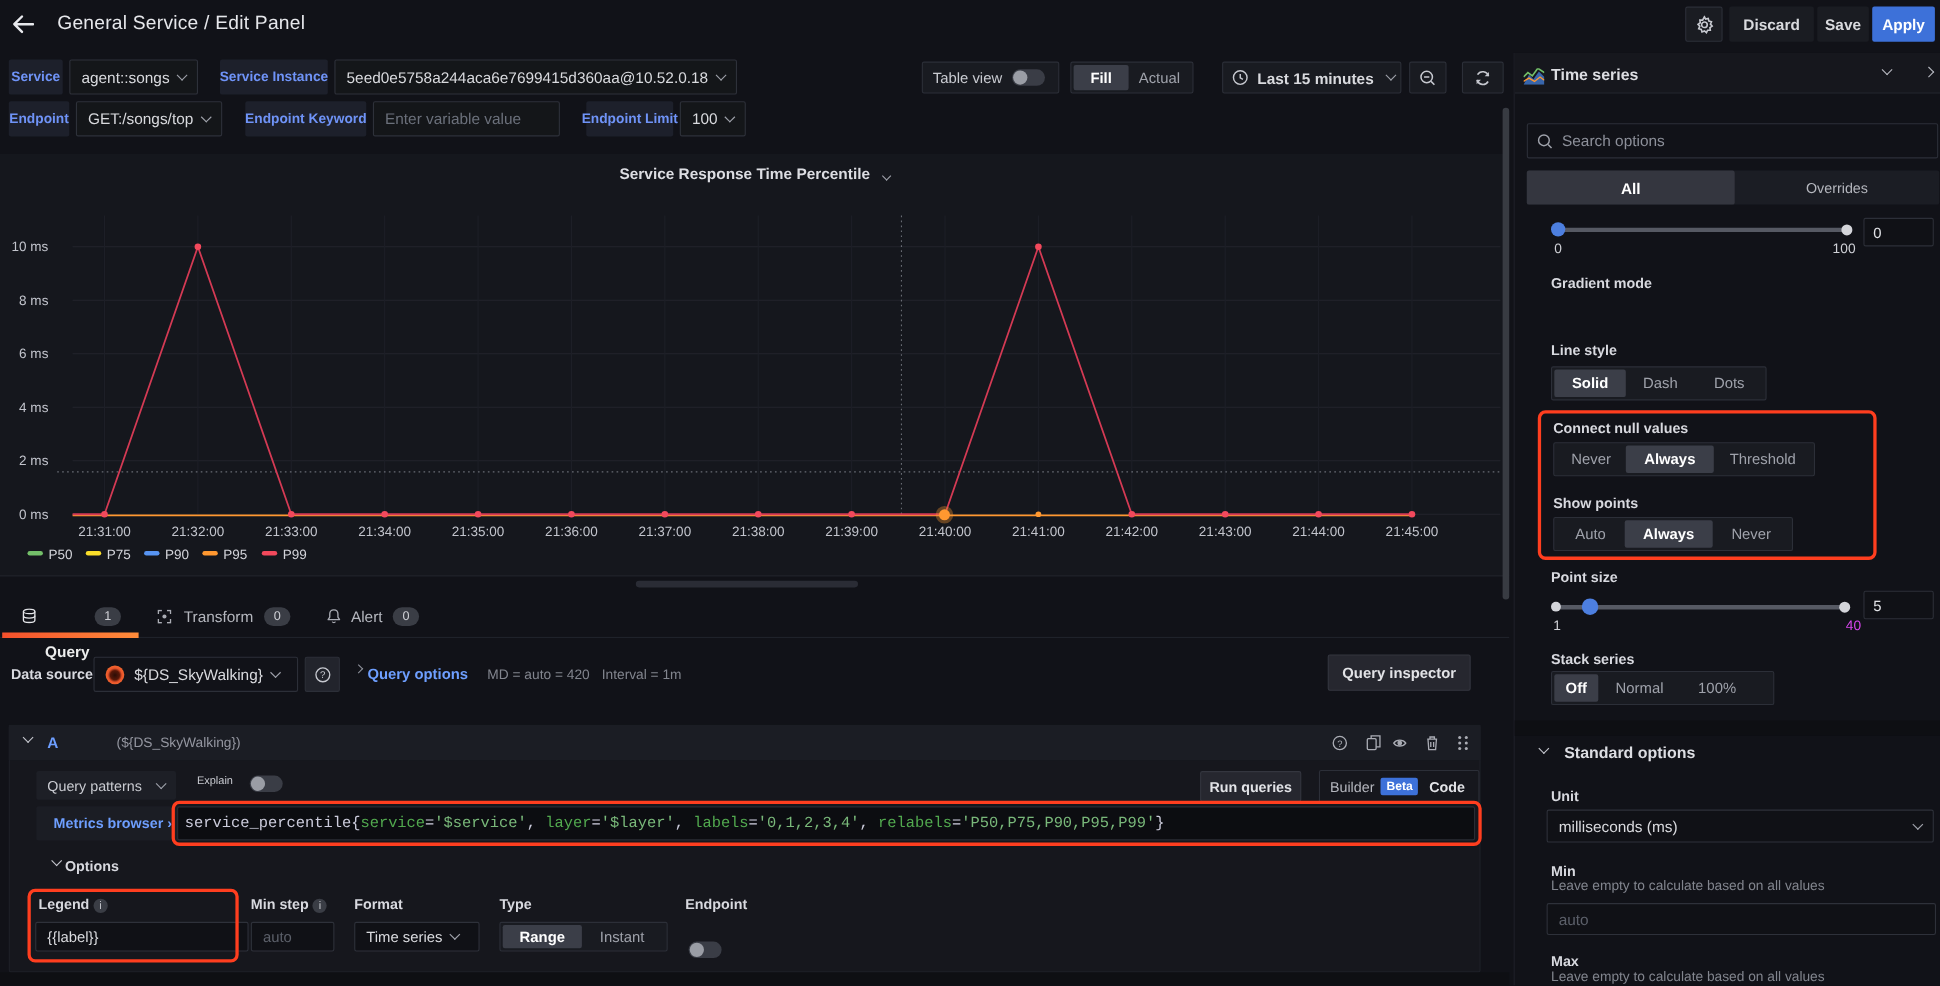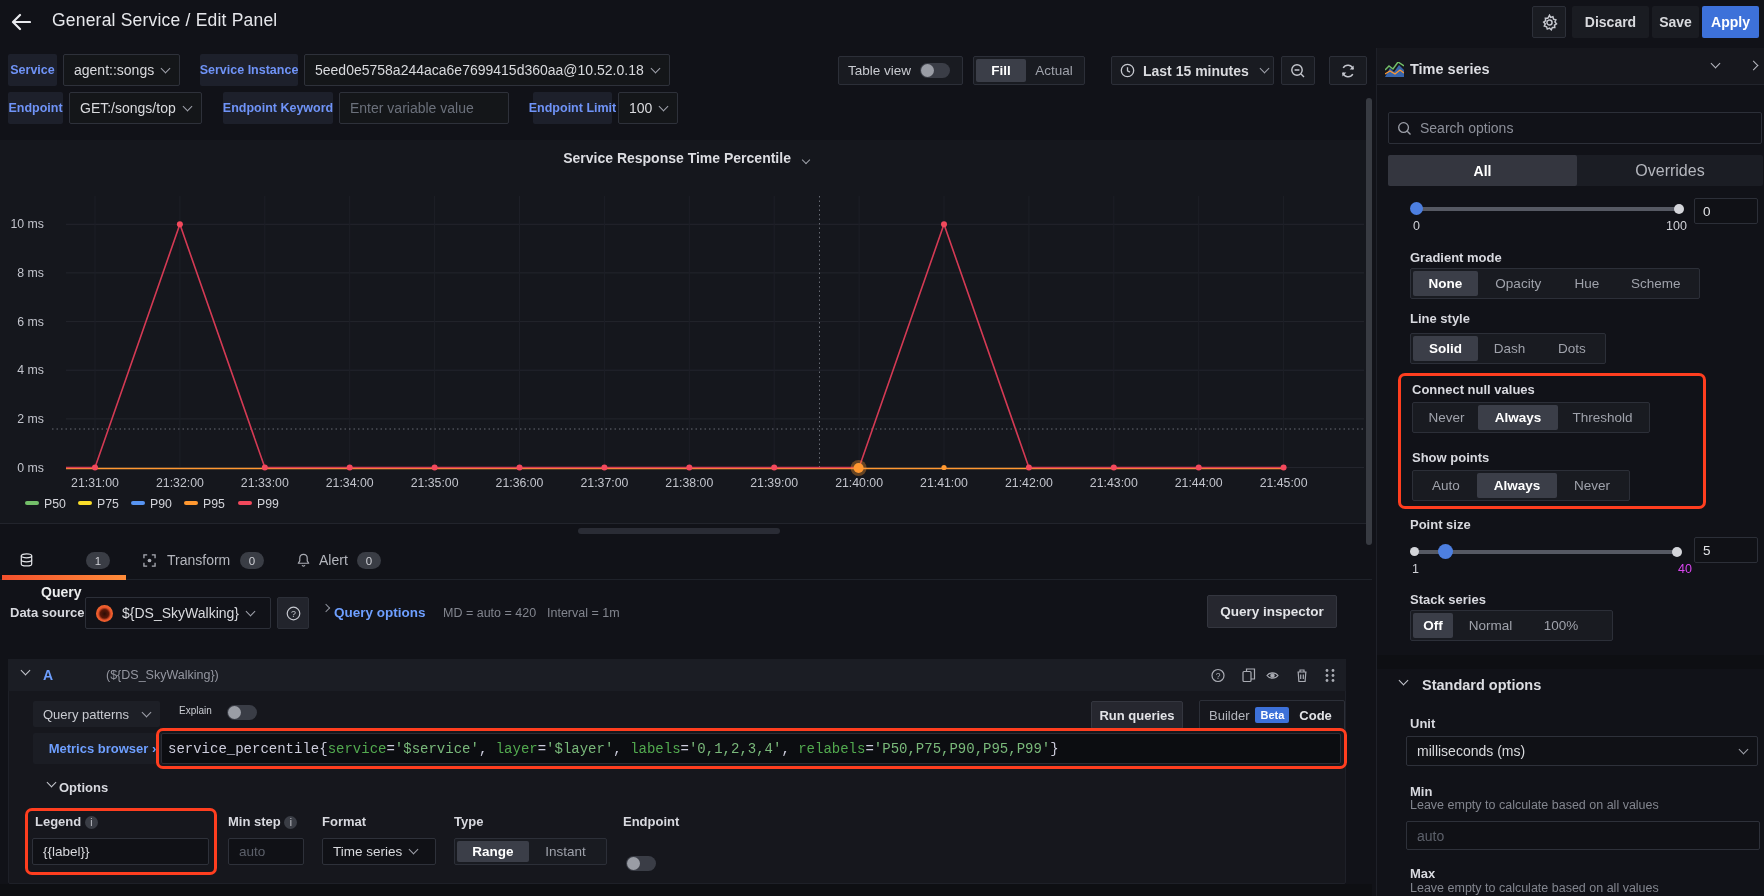--- a/index.html
+++ b/index.html
@@ -260,21 +260,21 @@
     <span style="margin-left:10px;font-size:13px;font-weight:bold;color:#e2e3e7">Code</span>
   </div>
 
   <div class="abs" style="left:33px;top:733px;width:139px;height:31px;background:#1b1d24;border-radius:2px;display:flex;align-items:center;justify-content:center;font-size:13px;font-weight:bold;color:#6e9fff">Metrics browser&nbsp;<span style="color:#6e9fff">›</span></div>
   <div class="abs" style="left:161px;top:733px;width:1180px;height:31px;background:#0c0d11;border:1px solid #2a2c34;border-radius:2px;display:flex;align-items:center;padding-left:6px;font-family:'Liberation Mono',monospace;font-size:14px;color:#ccccdc;white-space:pre">service_percentile{<span style="color:#52a94f">service</span>=<span style="color:#79b87a">'$service'</span>, <span style="color:#52a94f">layer</span>=<span style="color:#79b87a">'$layer'</span>, <span style="color:#52a94f">labels</span>=<span style="color:#79b87a">'0,1,2,3,4'</span>, <span style="color:#52a94f">relabels</span>=<span style="color:#79b87a">'P50,P75,P90,P95,P99'</span>}</div>
   <div class="annot" style="left:156px;top:728px;width:1191px;height:41px"></div>
 
   <span class="abs caret" style="left:40px;top:783px;border-color:#c6c8cf"></span>
   <div class="abs" style="left:59px;top:780px;font-size:13px;font-weight:bold;color:#d8d9df">Options</div>
   <div class="abs lbl" style="left:35px;top:814px">Legend <span style="display:inline-block;width:13px;height:13px;border-radius:50%;background:#3a3d45;color:#c3c5cb;font-size:10px;text-align:center;line-height:13px;font-weight:normal">i</span></div>
-  <div class="abs vbox" style="left:32px;top:838px;width:177px;height:27px;background:#101116;font-size:13.5px">{{label}}</div>
+  <div class="abs vbox" style="left:32px;top:838px;width:194px;height:27px;background:#101116;font-size:13.5px">{{label}}</div>
   <div class="annot" style="left:25px;top:808px;width:192px;height:67px"></div>
   <div class="abs lbl" style="left:228px;top:814px">Min step <span style="display:inline-block;width:13px;height:13px;border-radius:50%;background:#3a3d45;color:#c3c5cb;font-size:10px;text-align:center;line-height:13px;font-weight:normal">i</span></div>
   <div class="abs vbox" style="left:228px;top:838px;width:76px;height:27px;background:#101116;color:#5c606a;font-size:13.5px">auto</div>
   <div class="abs lbl" style="left:322px;top:814px">Format</div>
   <div class="abs vbox" style="left:322px;top:838px;width:114px;height:27px;background:#101116;font-size:13.5px">Time series<span class="caret"></span></div>
   <div class="abs lbl" style="left:454px;top:814px">Type</div>
   <div class="abs seggroup" style="left:454px;top:838px;width:153px;height:27px;padding:2px">
     <div class="seg on" style="width:72px;font-size:13.5px">Range</div>
     <div class="seg" style="width:73px;font-size:13.5px">Instant</div>
   </div>
@@ -298,37 +298,31 @@
 
   <div class="abs" style="left:1388px;top:112px;width:374px;height:32px;border:1px solid #2c2f38;border-radius:2px;display:flex;align-items:center;padding-left:8px">
     <svg width="15" height="15" viewBox="0 0 16 16">
         <circle cx="7" cy="7" r="5.2" fill="none" stroke="#9fa2ab" stroke-width="1.4"></circle>
         <path d="M11 11 l3.4 3.4" stroke="#9fa2ab" stroke-width="1.4"></path>
       </svg>
     <span style="font-size:14px;color:#8d909a;margin-left:8px">Search options</span>
   </div>
   <div class="abs" style="left:1388px;top:155px;width:375px;height:31px;background:#1b1d24;border-radius:2px;display:flex">
     <div style="width:189px;background:#34363f;border-radius:2px;display:flex;align-items:center;justify-content:center;font-size:14px;font-weight:bold;color:#fff">All</div>
-    <div style="flex:1;display:flex;align-items:center;justify-content:center;font-size:16px;color:#b4b6bd">Overrides</div>
+    <div style="flex:1;display:flex;align-items:center;justify-content:center;font-size:13px;color:#b4b6bd">Overrides</div>
   </div>
 
   <div class="abs" style="left:1416px;top:207px;width:263px;height:4px;border-radius:2px;background:#565963"></div>
   <div class="abs" style="left:1410px;top:202px;width:13px;height:13px;border-radius:50%;background:#4d7fe0"></div>
   <div class="abs" style="left:1674px;top:204px;width:10px;height:10px;border-radius:50%;background:#d4d5da"></div>
   <div class="abs" style="left:1413px;top:219px;font-size:12.5px;color:#cfd0d6">0</div>
   <div class="abs" style="left:1666px;top:219px;font-size:12.5px;color:#cfd0d6">100</div>
   <div class="abs" style="left:1694px;top:198px;width:64px;height:26px;background:#101116;border:1px solid #2c2f38;border-radius:2px;display:flex;align-items:center;padding-left:8px;font-size:13.5px;color:#e2e3e7">0</div>
 
   <div class="abs lbl" style="left:1410px;top:250px">Gradient mode</div>
-  <div class="abs seggroup" style="left:1410px;top:268px;width:290px;height:31px;padding:2px">
-    <div class="seg on" style="width:65px">None</div>
-    <div class="seg" style="width:82px">Opacity</div>
-    <div class="seg" style="width:56px">Hue</div>
-    <div class="seg" style="width:83px">Scheme</div>
-  </div>
 
   <div class="abs lbl" style="left:1410px;top:311px">Line style</div>
   <div class="abs seggroup" style="left:1410px;top:333px;width:196px;height:31px;padding:2px">
     <div class="seg on" style="width:65px">Solid</div>
     <div class="seg" style="width:63px">Dash</div>
     <div class="seg" style="width:62px">Dots</div>
   </div>
 
   <div class="abs lbl" style="left:1412px;top:382px">Connect null values</div>
   <div class="abs seggroup" style="left:1412px;top:402px;width:238px;height:31px;padding:2px">

